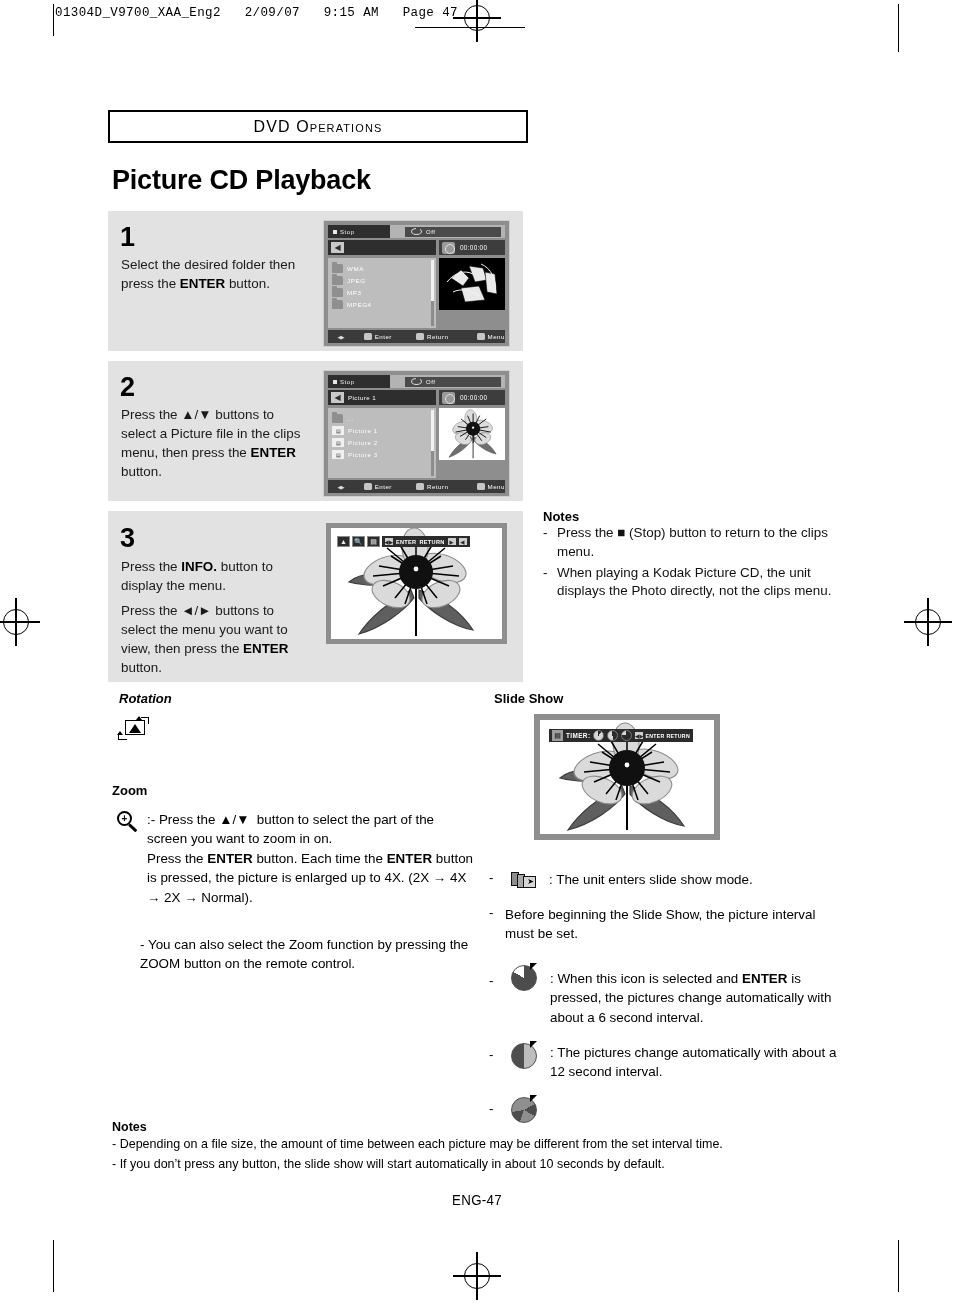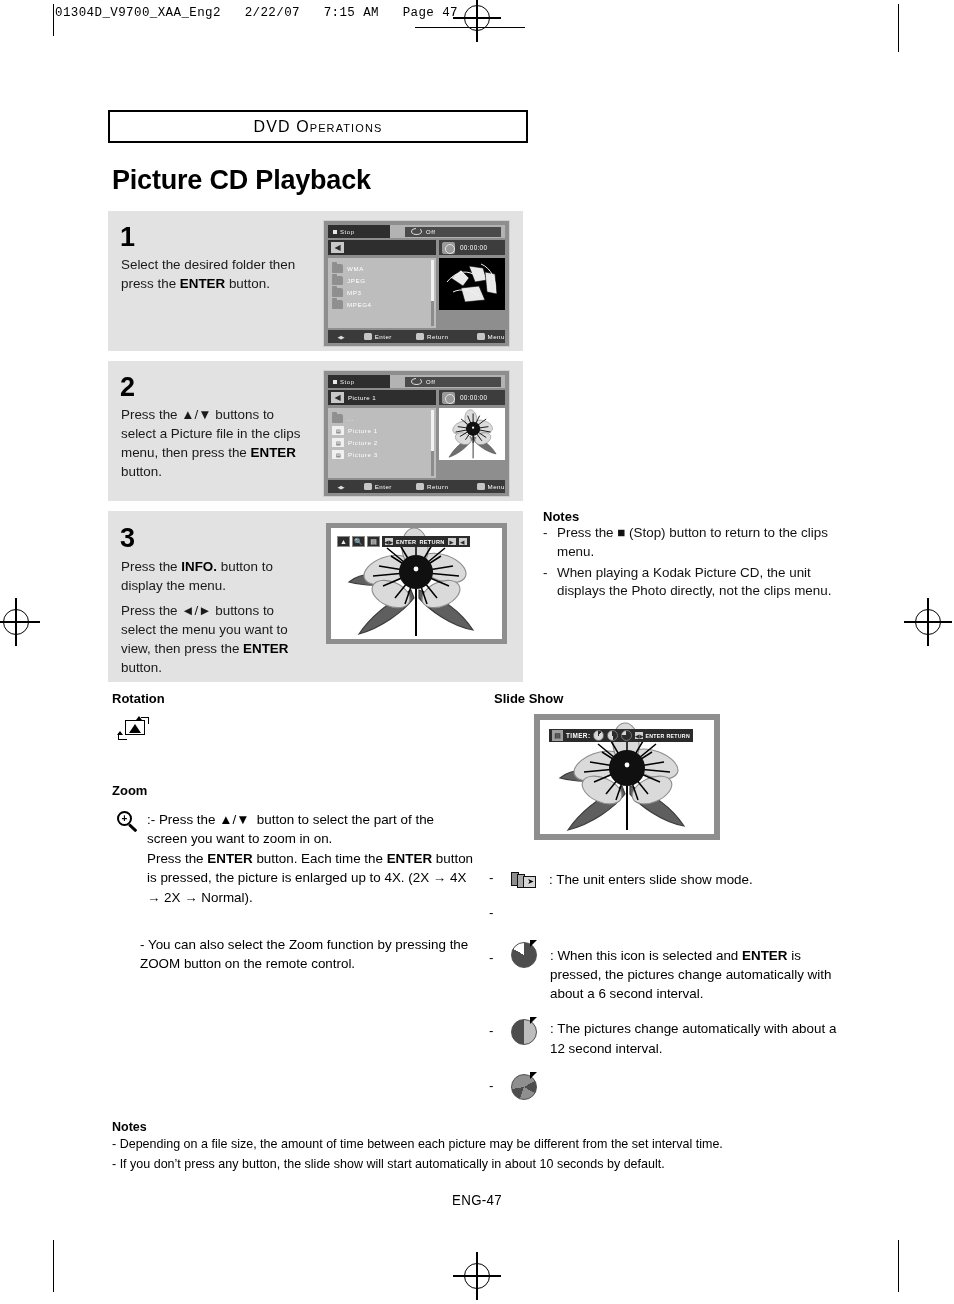--- a/index.html
+++ b/index.html
@@ -321,21 +321,21 @@
 <div class="reg" style="left:453px; top:1252px;">
   <div class="circ"></div>
     <div class="vl"></div>
     <div class="hl"></div>
 </div>
 <div class="corner-line" style="left:898px; top:4px; width:1.4px; height:48px;"></div>
 <div class="corner-line" style="left:53px; top:1240px; width:1.4px; height:52px;"></div>
 <div class="corner-line" style="left:898px; top:1240px; width:1.4px; height:52px;"></div>
 
 <div class="doc-header-rule"></div>
-<div class="doc-header">01304D_V9700_XAA_Eng2   2/22/07   7:15 AM   Page 47</div>
+<div class="doc-header">01304D_V9700_XAA_Eng2   2/09/07   9:15 AM   Page 47</div>
 <div class="doc-header-under"></div>
 
 <div class="banner">
   <div class="banner-text">DVD Operations</div>
 </div>
 <div class="page-title">Picture CD Playback</div>
 
 <div class="step-panel" style="top:211px; height:140px;"></div>
 <div class="step-num" style="top:224px;">1</div>
 <div class="step-text" style="top:255px;">Select the desired folder then press the <b>ENTER</b> button.</div>
@@ -561,21 +561,21 @@
       <span class="dash">-</span>
       <span>Press the ■ (Stop) button to return to the clips menu.</span>
     </div>
     <div class="note-li">
       <span class="dash">-</span>
       <span>When playing a Kodak Picture CD, the unit displays the Photo directly, not the clips menu.</span>
     </div>
   </div>
 </div>
 
-<div style="position:absolute; left:112px; top:691px;">
+<div style="position:absolute; left:119px; top:691px;font-style:italic;">
   <div class="sub-head">Rotation</div>
 </div>
 <div style="position:absolute; left:118px; top:717px; width:360px; display:flex; gap:5px;">
   <div class="rot-icon">
     <div class="rot-box">
         <div class="rot-tri"></div>
       </div>
     <div class="rot-arm-tr"></div>
     <div class="rot-arm-bl"></div>
     <div class="rot-tick-t"></div>
@@ -647,20 +647,21 @@
     <span class="ss-icon" style="margin:2px 4px 0 6px;">
       <span class="ss-b1"></span>
         <span class="ss-b2"></span>
         <span class="ss-b3">➤</span>
     </span>
     <span class="body">: The unit enters slide show mode.</span>
   </div>
 
   <div class="bullet-row" style="margin-bottom:18px;">
     <span class="dash">-</span>
+    <span class="body" style="width:320px;">Before beginning the Slide Show, the picture interval must be set.</span>
   </div>
 
   <div class="bullet-row" style="align-items:flex-start; margin-bottom:16px;">
     <span class="dash" style="padding-top:12px;">-</span>
     <span class="pie" style="margin:4px 5px 0 6px;">
       <span class="disc" style="background:conic-gradient(#4d4d4d 0deg 300deg, #ffffff 300deg 360deg); border:1px solid #4d4d4d;"></span>
       <span style="position:absolute; right:0px; top:-2px; width:0;height:0;border-left:7px solid #000;border-bottom:7px solid transparent;"></span>
     </span>
     <span class="body" style="width:290px; padding-top:8px;">: When this icon is selected and <b>ENTER</b> is pressed, the pictures change automatically with about a 6 second interval.</span>
   </div>

